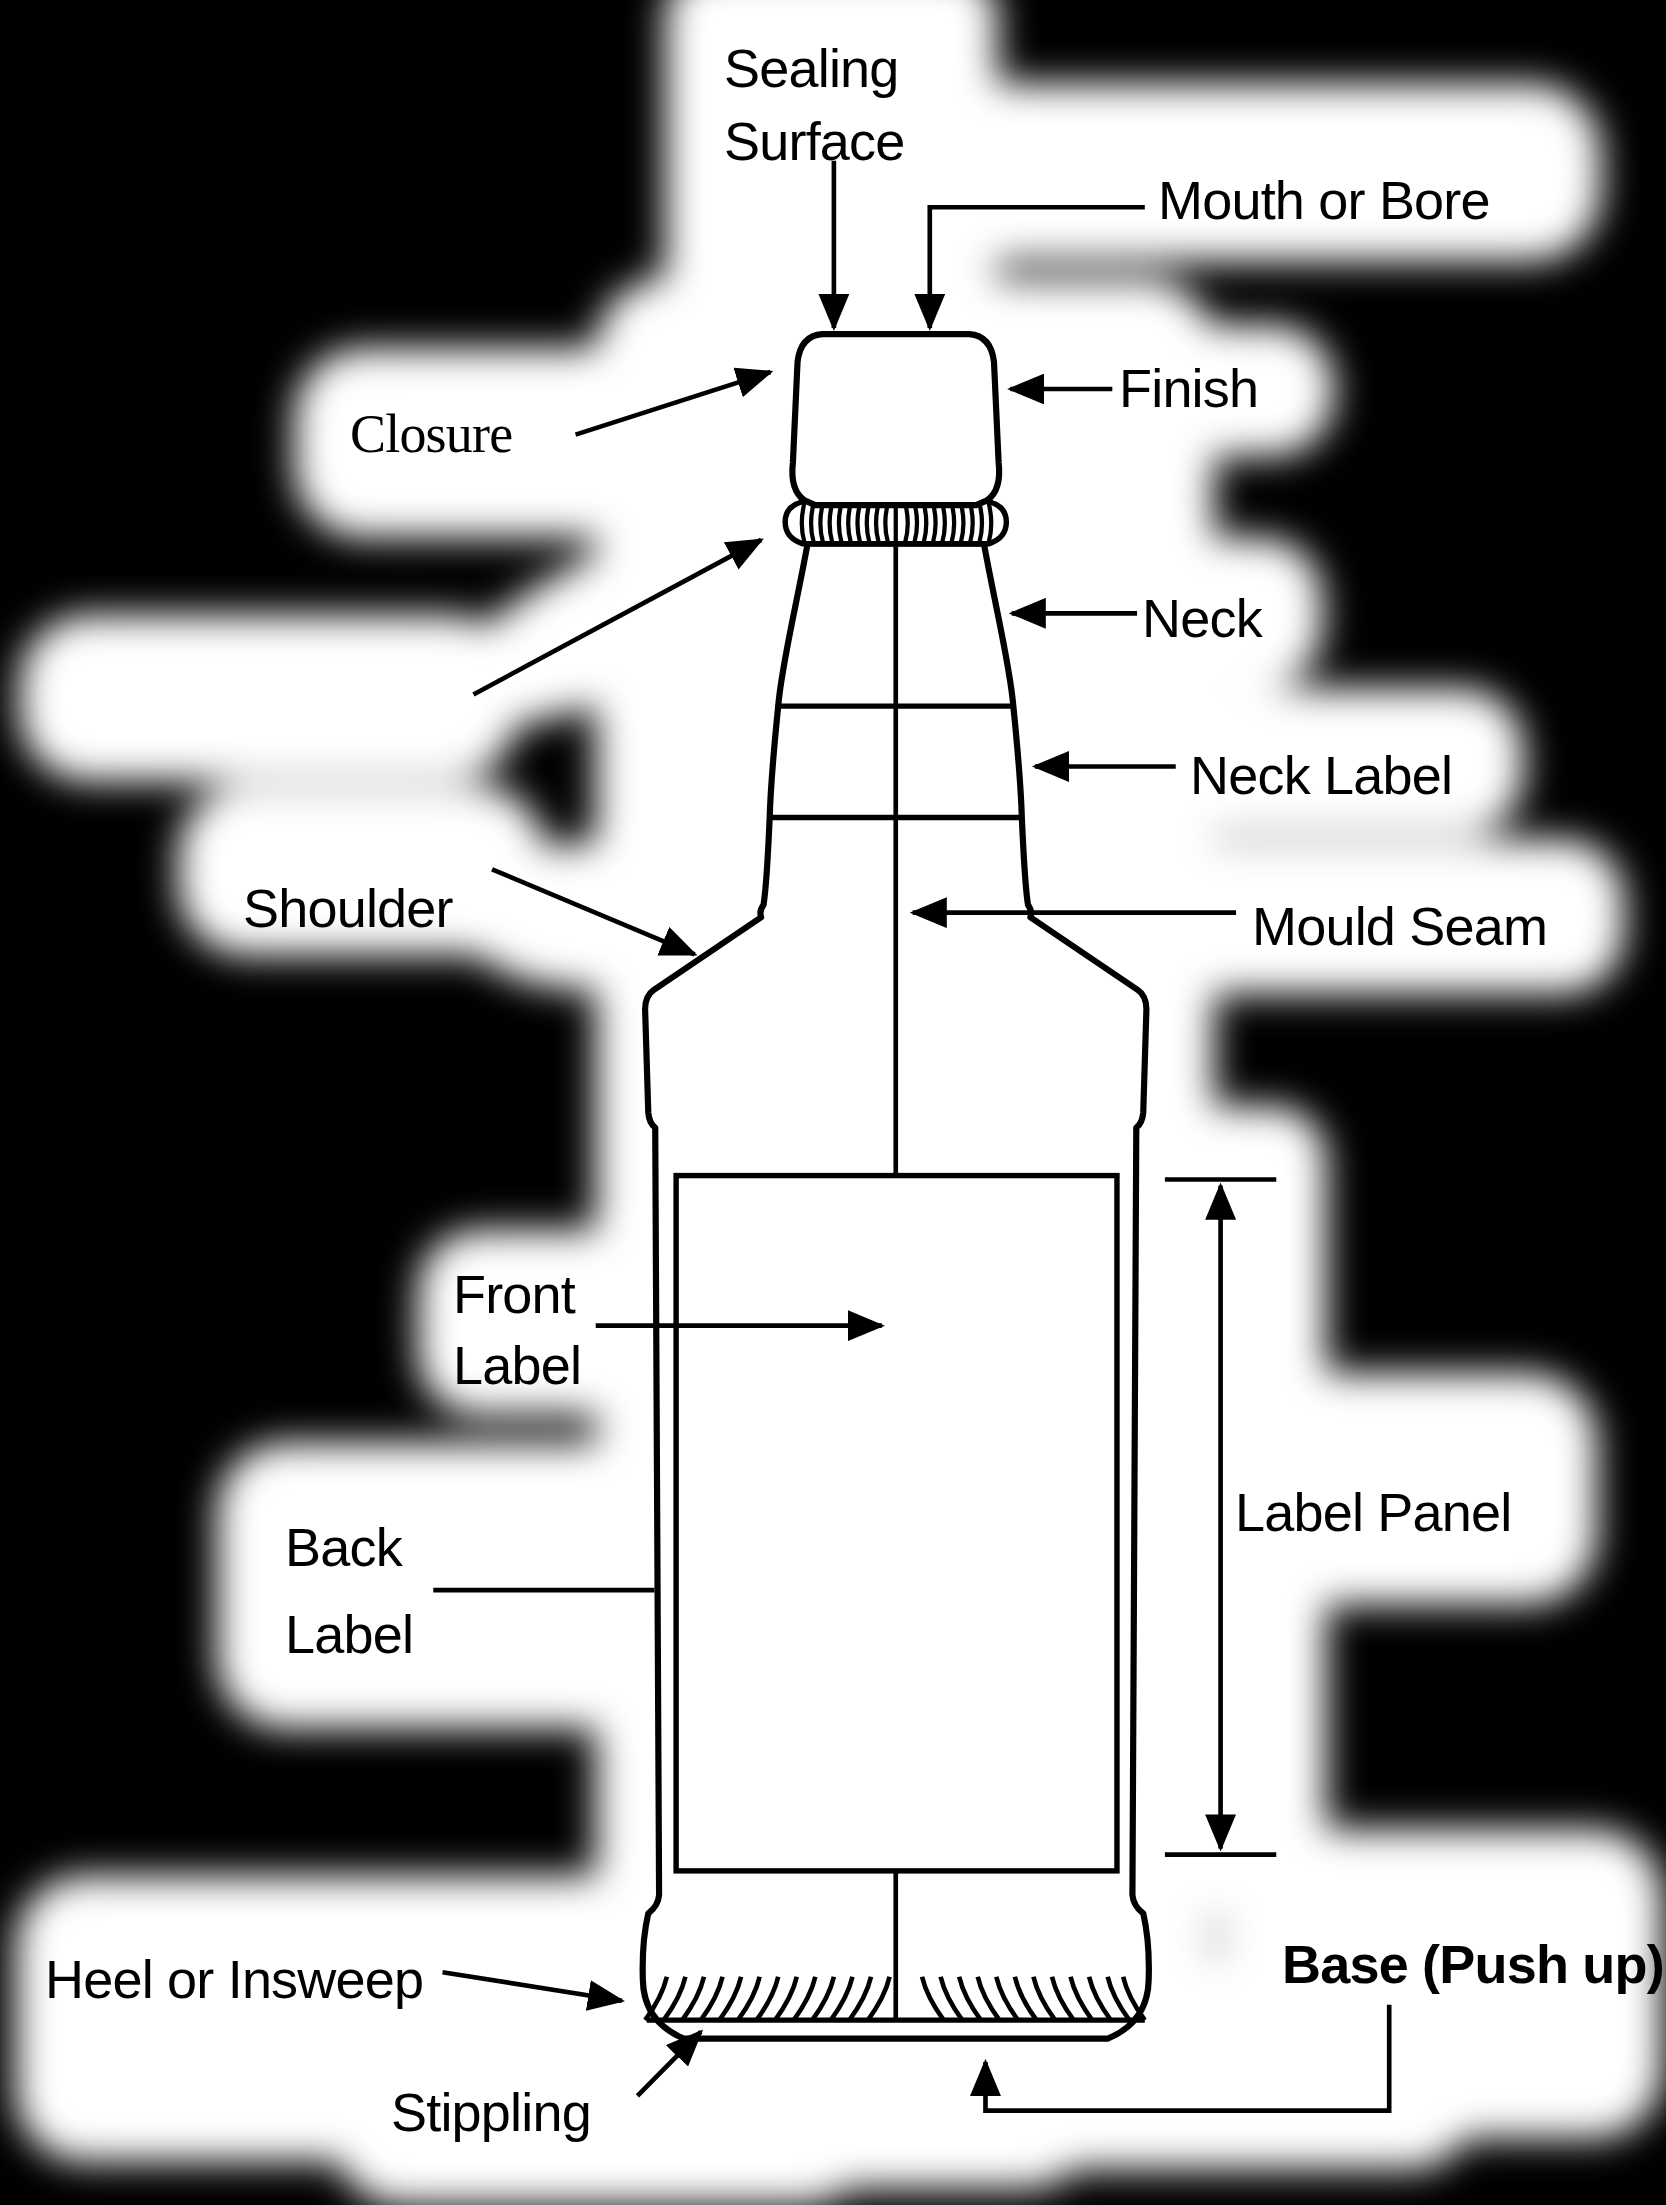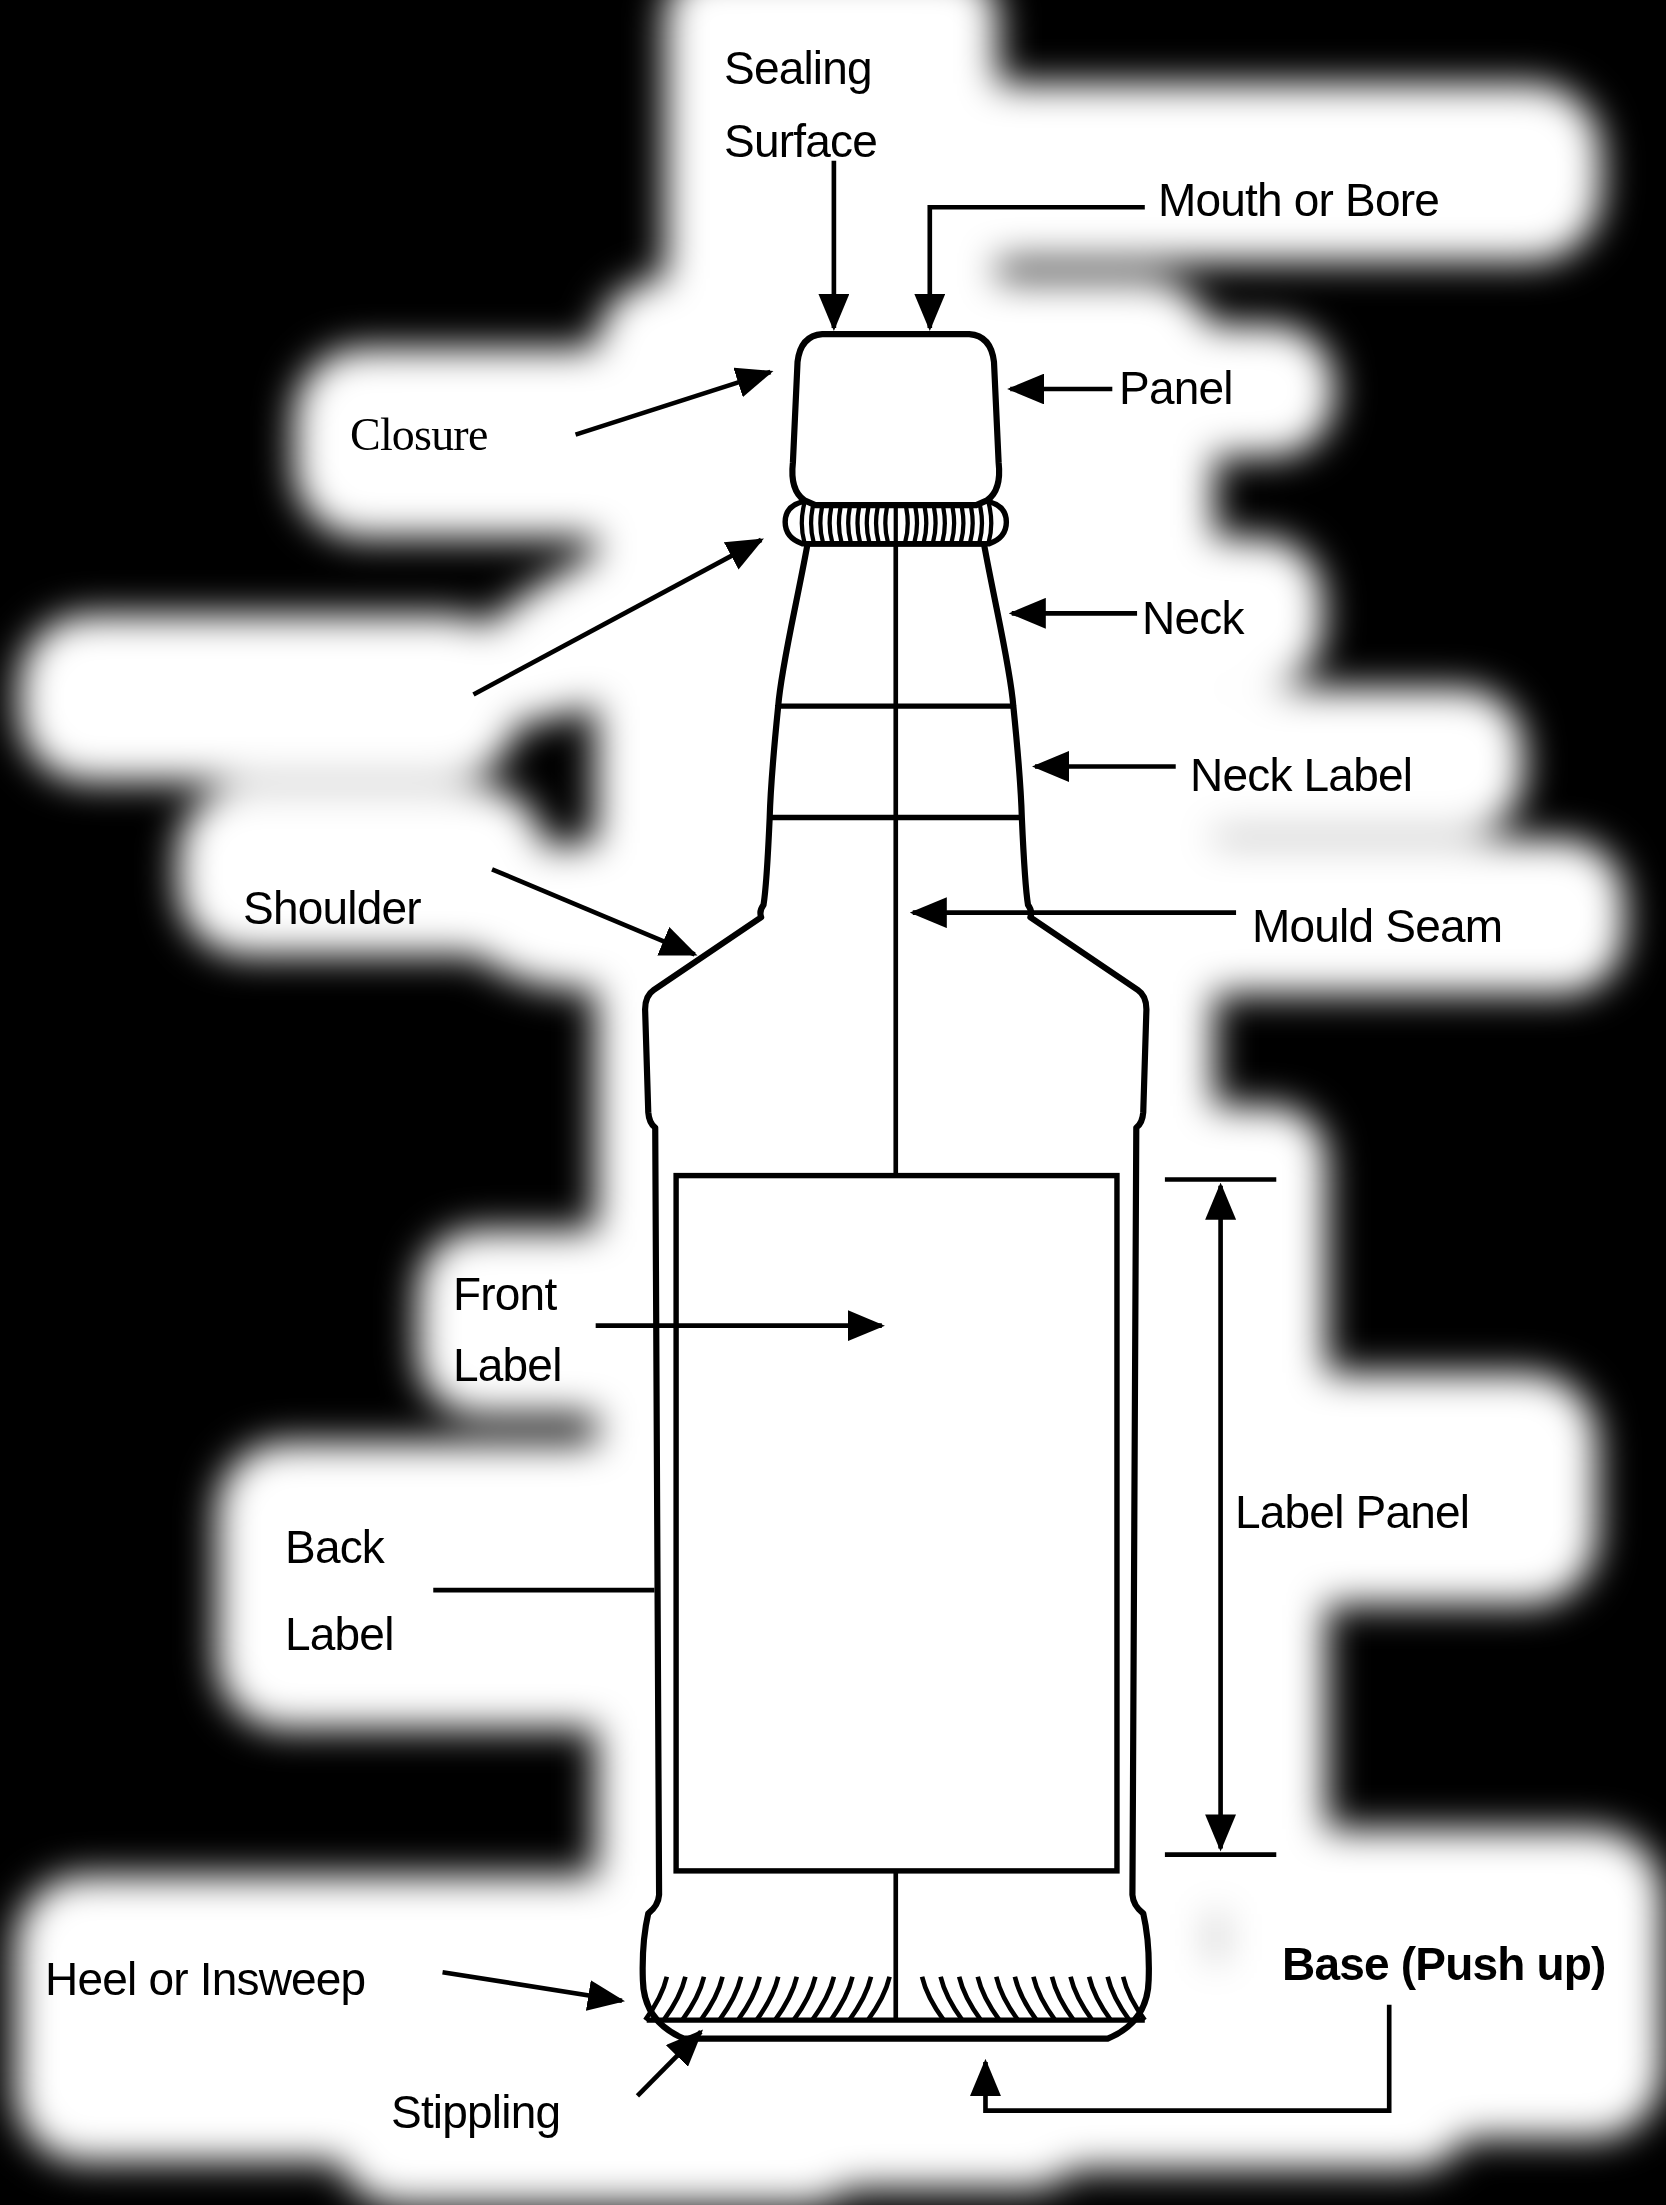--- a/index.html
+++ b/index.html
@@ -7,21 +7,21 @@
     position:relative;
     width:1667px;height:2205px;
     background:#000;
     overflow:hidden;
     font-family:"Liberation Sans","DejaVu Sans",sans-serif;
   }
   #art{position:absolute;left:0;top:0;width:1667px;height:2205px;}
   .lbl{
     position:absolute;
     color:#000;
-    font-size:46px;
+    font-size:54px;
     line-height:73px;
     letter-spacing:-0.8px;
     white-space:nowrap;
   }
   .lbl .ln{display:block;}
   .lh-tight .ln{line-height:71px;}
   .lh-wide .ln{line-height:87px;}
 </style>
 </head>
 <body>
@@ -140,21 +140,21 @@
     </g>
   </svg>
 
   <div class="lbl" style="left:724px;top:32px;">
     <span class="ln">Sealing</span>
     <span class="ln">Surface</span>
   </div>
 
   <div class="lbl" style="left:1158px;top:164px;">Mouth or Bore</div>
   <div class="lbl" style="left:350px;top:398px;font-family:Liberation Serif, serif;">Closure</div>
-  <div class="lbl" style="left:1119px;top:352px;">Panel</div>
+  <div class="lbl" style="left:1119px;top:352px;">Finish</div>
   <div class="lbl" style="left:1142px;top:582px;">Neck</div>
   <div class="lbl" style="left:1190px;top:739px;">Neck Label</div>
   <div class="lbl" style="left:243px;top:832px;margin-top:40px;">Shoulder</div>
   <div class="lbl" style="left:1252px;top:890px;">Mould Seam</div>
 
   <div class="lbl lh-tight" style="left:453px;top:1259px;">
     <span class="ln">Front</span>
     <span class="ln">Label</span>
   </div>
 

